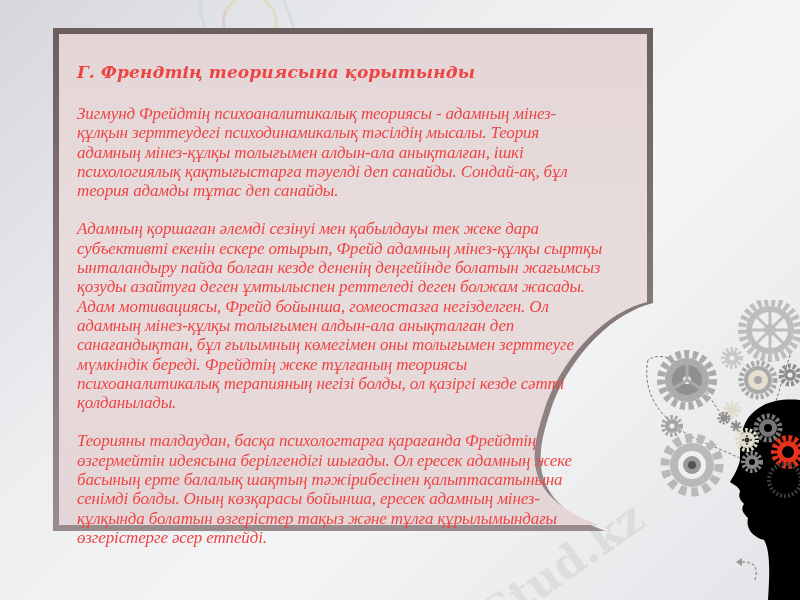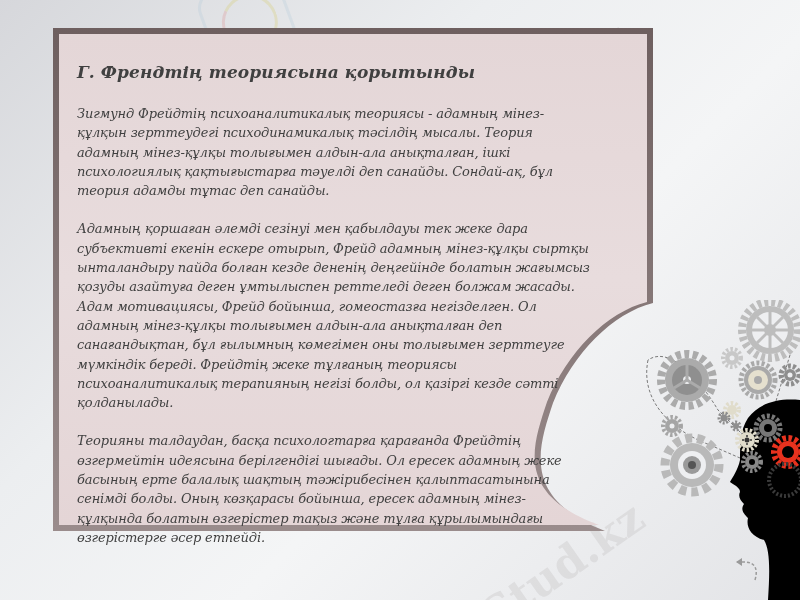--- a/index.html
+++ b/index.html
@@ -64,37 +64,38 @@
       width: 588px;
       height: 491px;
       background: linear-gradient(180deg, #e4d6d7 0%, #e8dcdd 50%, #e4d5d6 100%);
       clip-path: path("M0,0 L588,0 L588,268 C548,278 508,318 488,368 C473,413 456,460 540,491 L0,491 Z");
     }
     .content {
       position: absolute;
       left: 77px;
       top: 60px;
       width: 580px;
-      color: #404040;
+      color: #ef4444;
     }
     .title {
       font-style: italic;
       font-weight: bold;
       font-size: 17px;
       line-height: 24px;
       margin: 0 0 20px 0;
       letter-spacing: 0.1px;
     }
     .para {
       font-style: italic;
-      font-size: 13px;
+      font-size: 17px;
       line-height: 19.3px;
       margin: 0 0 19px 0;
       white-space: pre-line;
       letter-spacing: -0.15px;
+      font-family: Liberation Serif, serif;
     }
     
     .illustration {
       position: absolute;
       left: 640px;
       top: 300px;
       width: 160px;
       height: 300px;
     }
   </style>

